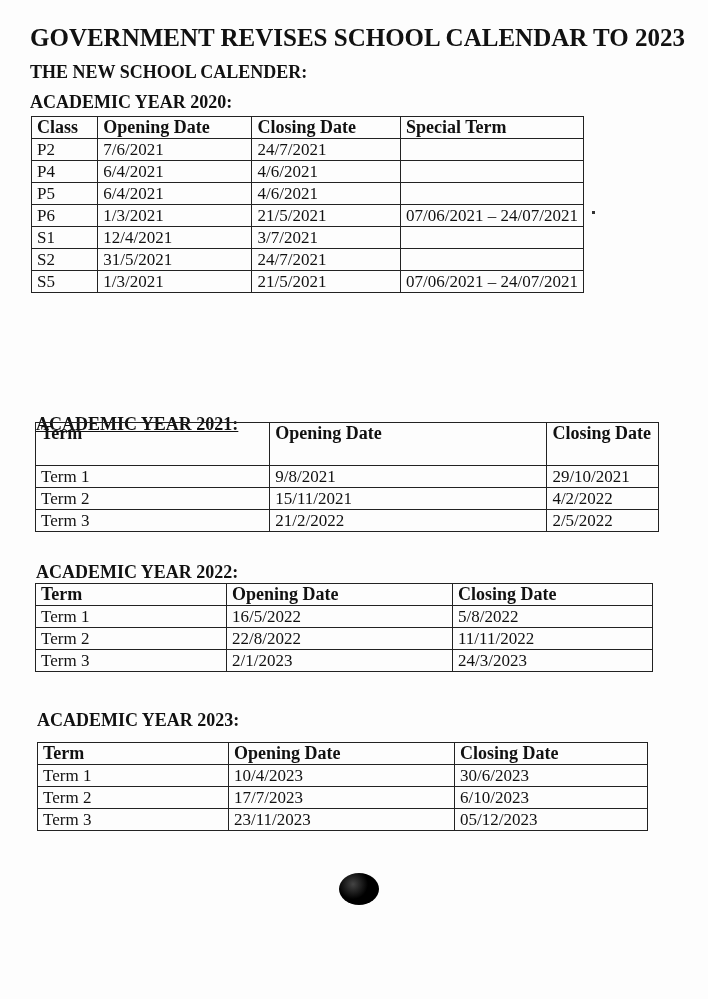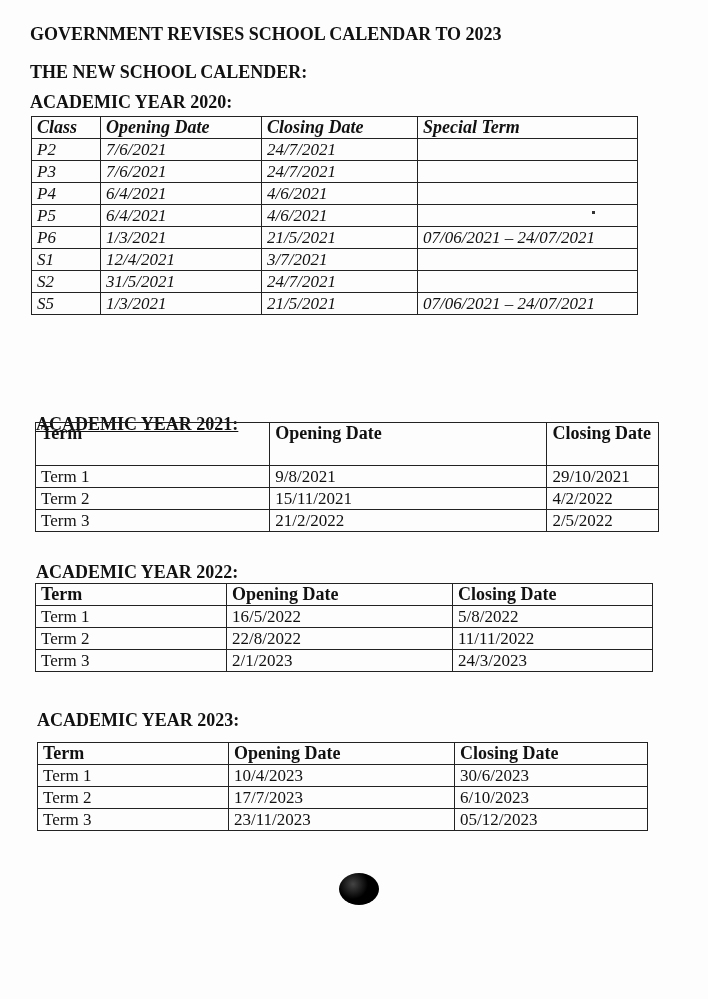--- a/index.html
+++ b/index.html
@@ -1,25 +1,25 @@
 <!DOCTYPE html>
 <html><head>
   <meta charset="utf-8">
   <style>
     html, body { margin: 0; padding: 0; }
     body {
       width: 708px; height: 999px; background: #fdfdfd; position: relative; overflow: hidden;
       font-family: "Liberation Serif", "DejaVu Serif", serif; color: #111;
     }
-    .heading { position: absolute; font-weight: bold; font-size: 18px; letter-spacing: 0; white-space: nowrap; }
+    .heading { position: absolute; font-weight: bold; font-size: 25px; letter-spacing: 0; white-space: nowrap; }
     .sub { font-size: 18px; }
     table { position: absolute; border-collapse: collapse; font-size: 17px; }
     td, th { border: 1.5px solid #222; padding: 0 5px; text-align: left; vertical-align: top; line-height: 21px; white-space: nowrap; }
     th { font-weight: bold; font-size: 18px; }
-    #t2020 { left: 31px; top: 116px; width: 607px; font-style: italic; }
+    #t2020 { left: 31px; top: 116px; width: 553px; }
     #t2020 td, #t2020 th { height: 21px; line-height: 21px; padding-top: 0; padding-bottom: 0; }
     #t2021 { left: 35px; top: 422px; width: 624px; }
     #t2022 { left: 35px; top: 583px; width: 618px; }
     #t2023 { left: 37px; top: 742px; width: 611px; }
     .col-term { width: 180px; }
     .col-open { width: 215px; }
     .blot { position: absolute; left: 339px; top: 873px; width: 40px; height: 32px; border-radius: 50%; background: radial-gradient(circle at 35% 35%, #444 0%, #000 45%, #000 100%); }
     .dot { position: absolute; left: 592px; top: 211px; width: 3px; height: 3px; background: #333; }
   </style>
 </head>
@@ -34,26 +34,20 @@
       <tr>
     <th style="width:58px">Class</th>
     <th style="width:150px">Opening Date</th>
     <th style="width:145px">Closing Date</th>
     <th>Special Term</th>
   </tr>
     </thead>
   <tbody id="t2020-body">
       <tr>
         <td>P2</td>
-        <td>7/6/2021</td>
-        <td>24/7/2021</td>
-        <td></td>
-      </tr>
-      <tr>
-        <td>P3</td>
         <td>7/6/2021</td>
         <td>24/7/2021</td>
         <td></td>
       </tr>
       <tr>
         <td>P4</td>
         <td>6/4/2021</td>
         <td>4/6/2021</td>
         <td></td>
       </tr>

